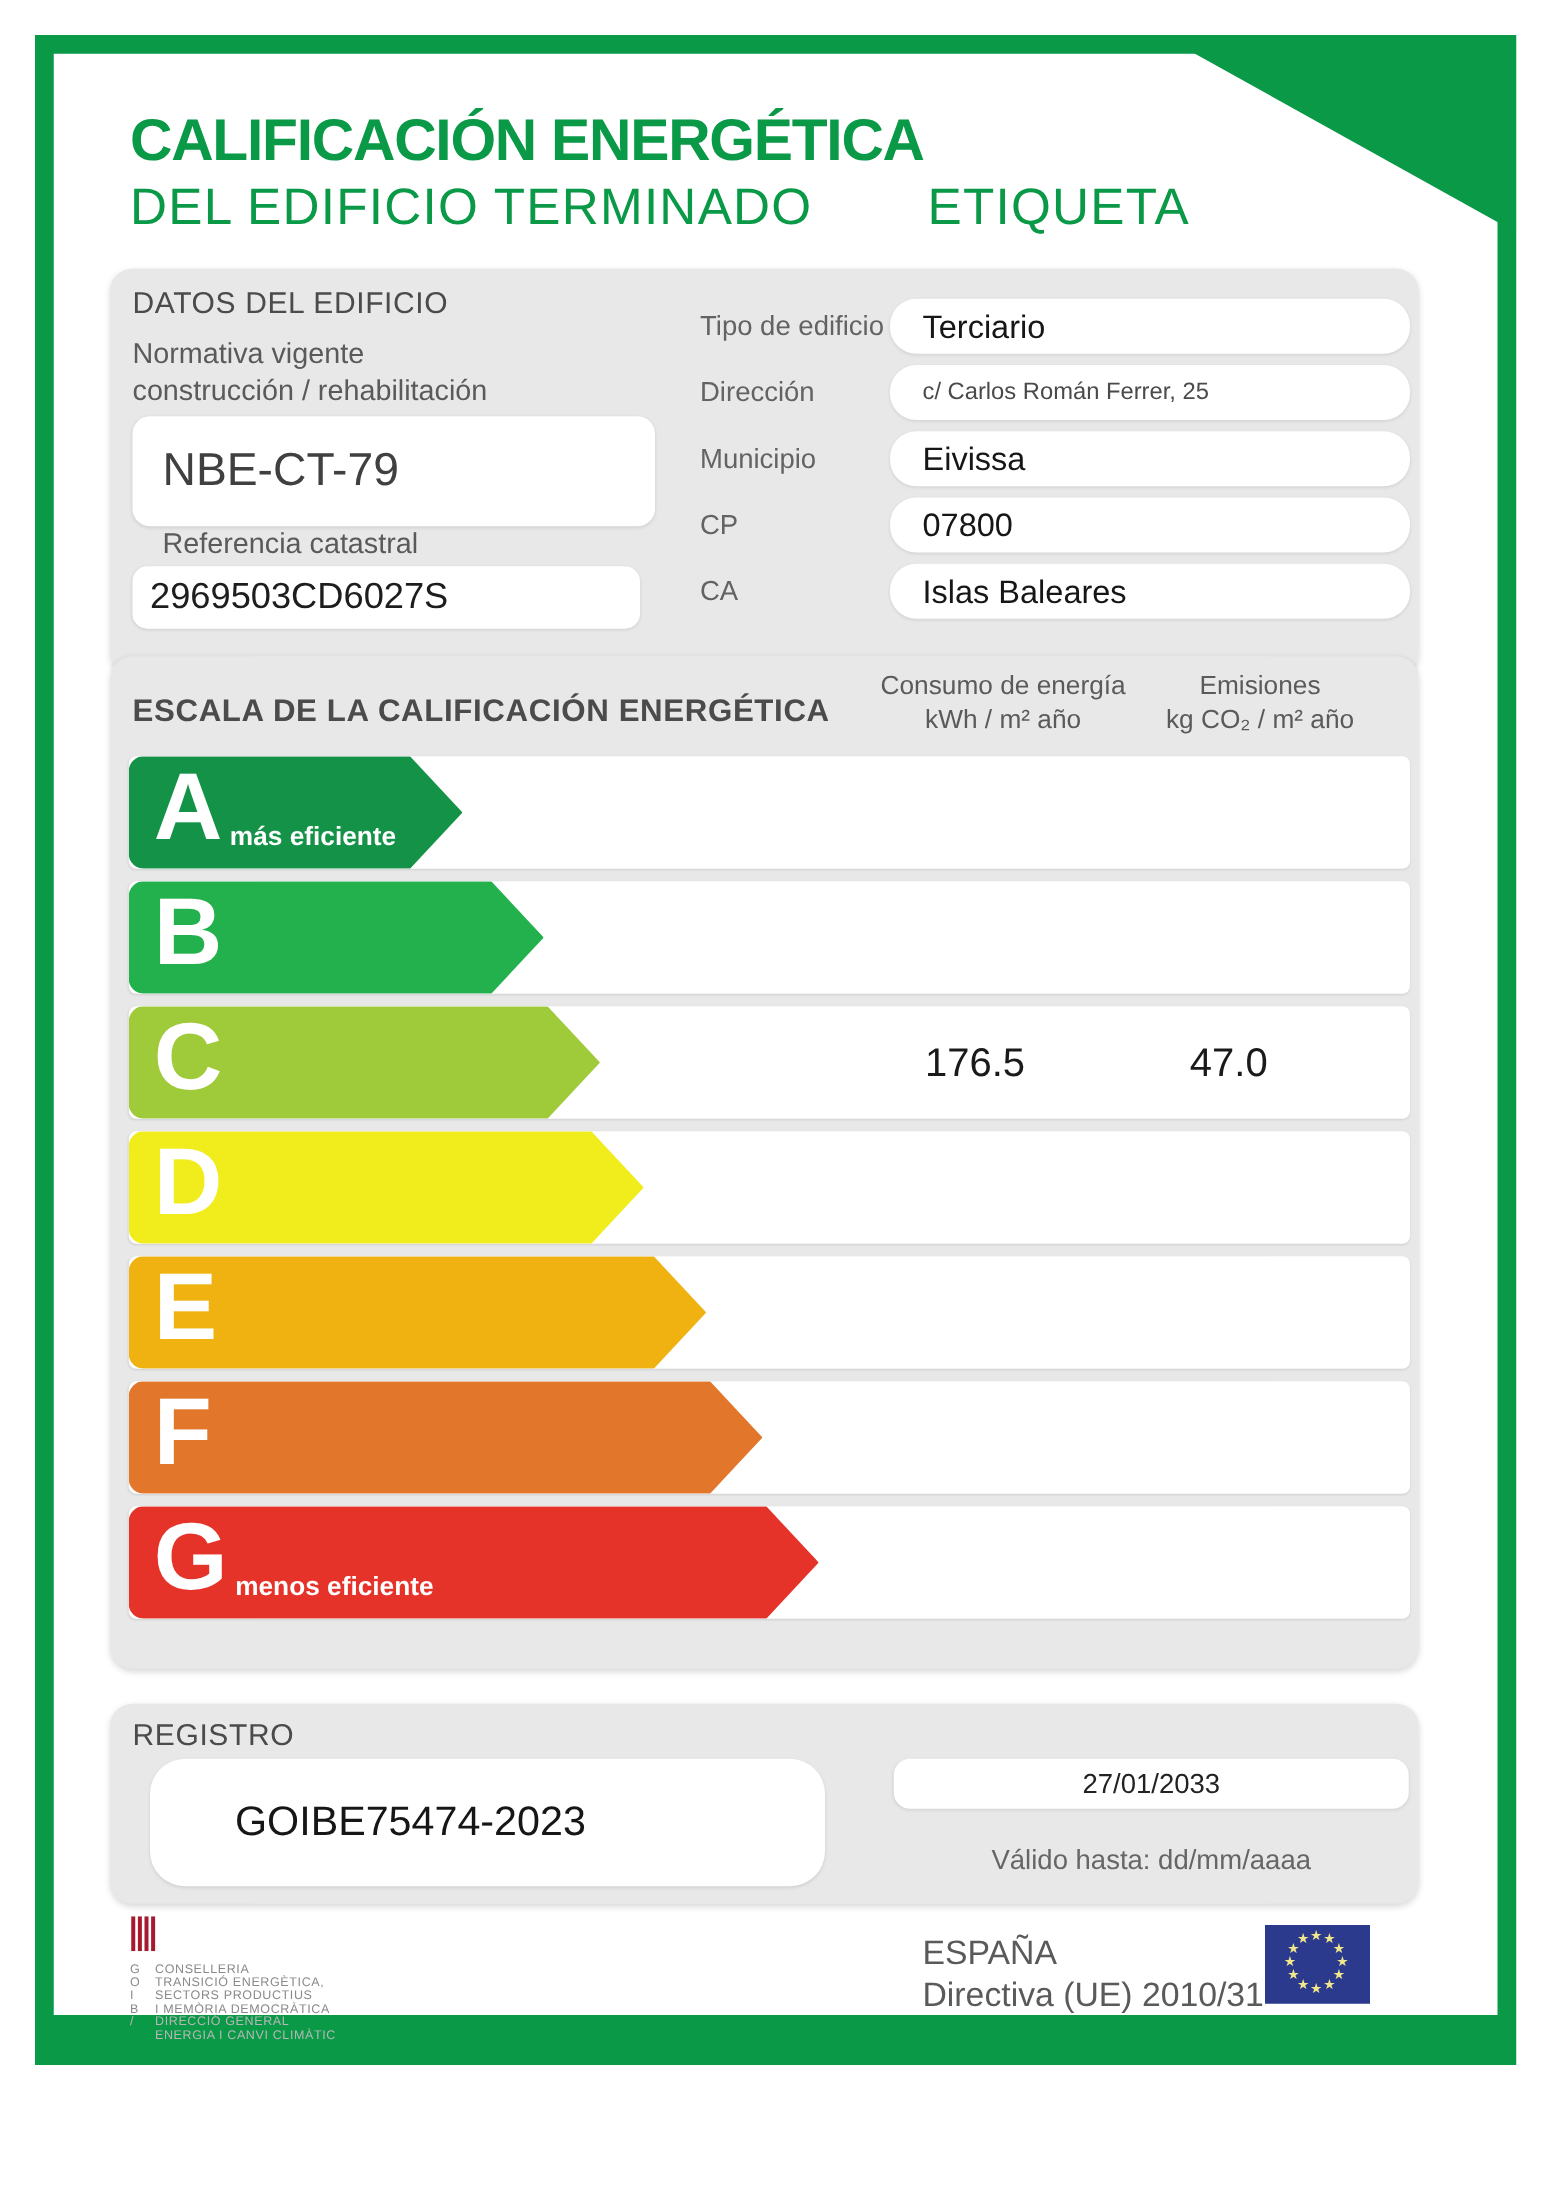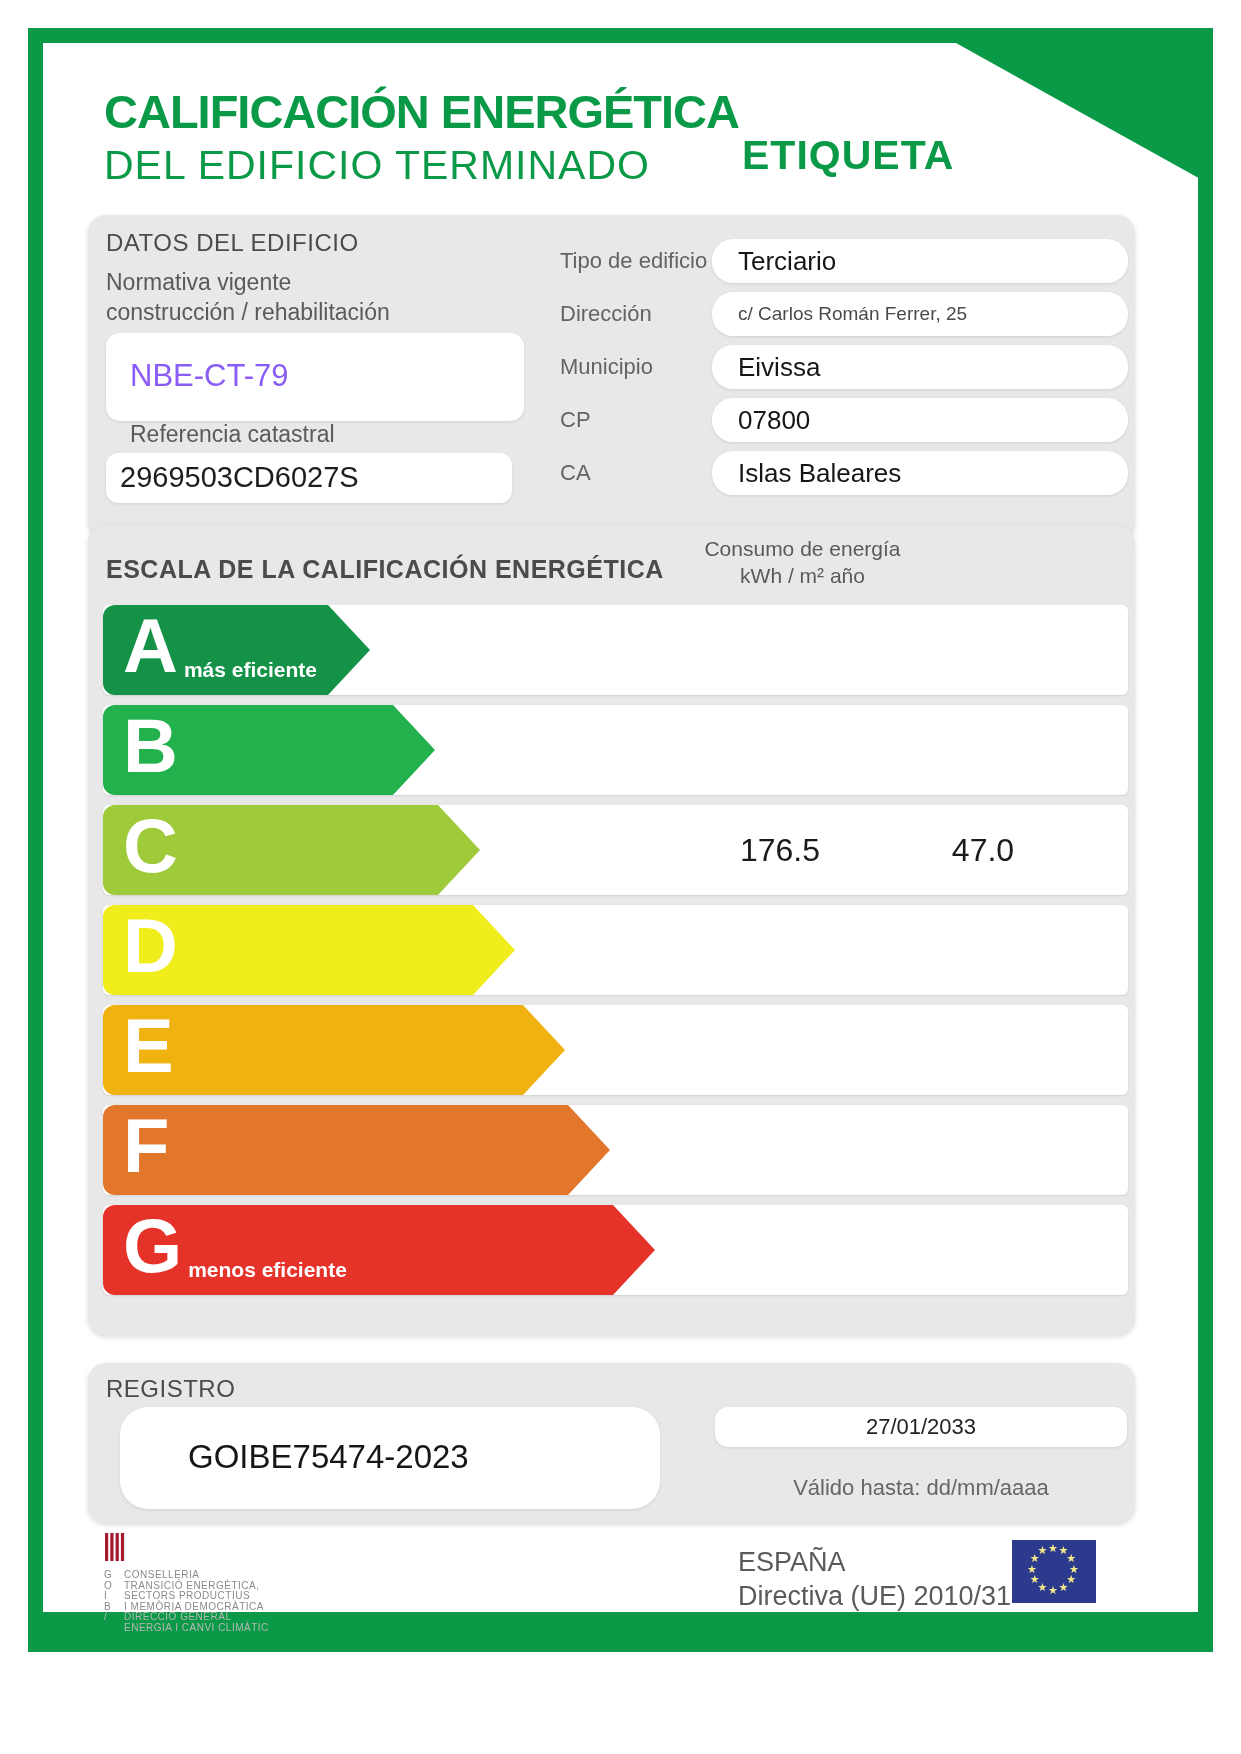--- a/index.html
+++ b/index.html
@@ -6,34 +6,34 @@
   .page{position:relative;width:1241px;height:1754px;background:#fff;overflow:hidden;
         font-family:"Liberation Sans", sans-serif;}
   .frame{position:absolute;left:28px;top:28px;width:1185px;height:1624px;box-sizing:border-box;
          border:15px solid var(--green,#0a9a47);border-bottom-width:40px;z-index:0;}
   .corner{position:absolute;left:929px;top:28px;width:284px;height:158px;background:var(--green,#0a9a47);
           clip-path:polygon(0 0,100% 0,100% 100%);z-index:1;}
   .t1{position:absolute;left:104px;top:84px;font-size:47px;font-weight:700;color:var(--green,#0a9a47);
       letter-spacing:-1px;z-index:2;}
   .t2{position:absolute;left:104px;top:142px;font-size:41px;font-weight:400;color:var(--green,#0a9a47);
       letter-spacing:1px;z-index:2;}
-  .badge{position:absolute;left:742px;top:132px;font-size:41px;font-weight:700;color:var(--green,#0a9a47);
+  .badge{position:absolute;left:742px;top:142px;font-size:41px;font-weight:400;color:var(--green,#0a9a47);
       letter-spacing:1px;z-index:2;text-align:center;}
   .panel{position:absolute;left:88px;width:1047px;background:var(--panel,#e8e8e8);border-radius:18px;
          box-shadow:0 2px 5px rgba(0,0,0,.15);z-index:2;}
   #building{top:215px;height:325px;}
   #scalepanel{top:525px;height:810px;}
   #registro{top:1363px;height:160px;}
   .abs{position:absolute;}
   .sec-title{font-size:24px;color:#4b4b4b;letter-spacing:.5px;}
   .lbl{font-size:23px;color:#5a5a5a;}
   .whitebox{background:#fff;border-radius:14px;box-shadow:0 1px 3px rgba(0,0,0,.10);}
   .b-norm{left:18px;top:52px;line-height:30px;}
   .nbe-box{left:18px;top:118px;width:418px;height:88px;}
-  .nbe-text{padding-left:24px;line-height:86px;font-size:31px;color:#8b5cf6;}
+  .nbe-text{padding-left:24px;line-height:86px;font-size:37px;color:#404040;}
   .ref-label{left:18px;top:206px;margin-left:24px;}
   .ref-box{left:18px;top:238px;width:406px;height:50px;border-radius:12px;}
   .ref-text{padding-left:14px;line-height:49px;font-size:29px;color:#1d1d1d;}
   .fields{left:472px;top:24px;width:568px;display:flex;flex-direction:column;gap:9px;}
   .f-row{display:flex;align-items:center;height:44px;}
   .f-label{width:152px;flex-shrink:0;font-size:22px;color:#636363;}
   .f-value{flex:1;background:#fff;border-radius:21px;height:44px;line-height:44px;padding-left:26px;
            font-size:26px;color:#161616;box-shadow:0 1px 3px rgba(0,0,0,.10);}
   .f-value.small{font-size:19px;color:#4a4a4a;}
   .s-title{left:18px;top:30px;font-size:25px;font-weight:700;color:#4b4b4b;letter-spacing:.5px;}
@@ -117,20 +117,24 @@
   </div>
 </div>
   </div>
 
   <div class="panel" id="scalepanel">
     <div class="abs s-title">ESCALA DE LA CALIFICACIÓN ENERGÉTICA</div>
     <div class="abs col-h" id="col-consumo">
       <div>Consumo de energía</div>
       <div>kWh / m² año</div>
     </div>
+    <div class="abs col-h" id="col-emisiones">
+      <div>Emisiones</div>
+      <div>kg CO₂ / m² año</div>
+    </div>
     <div class="abs" id="scale-rows">
   <div class="scale-row">
     <div class="row-track"></div>
     <div class="arrow" style="width: 267px; background: rgb(20, 147, 72);">
       <span class="letter">A</span>
       <span class="note">más eficiente</span>
     </div>
   </div>
 
   <div class="scale-row">

